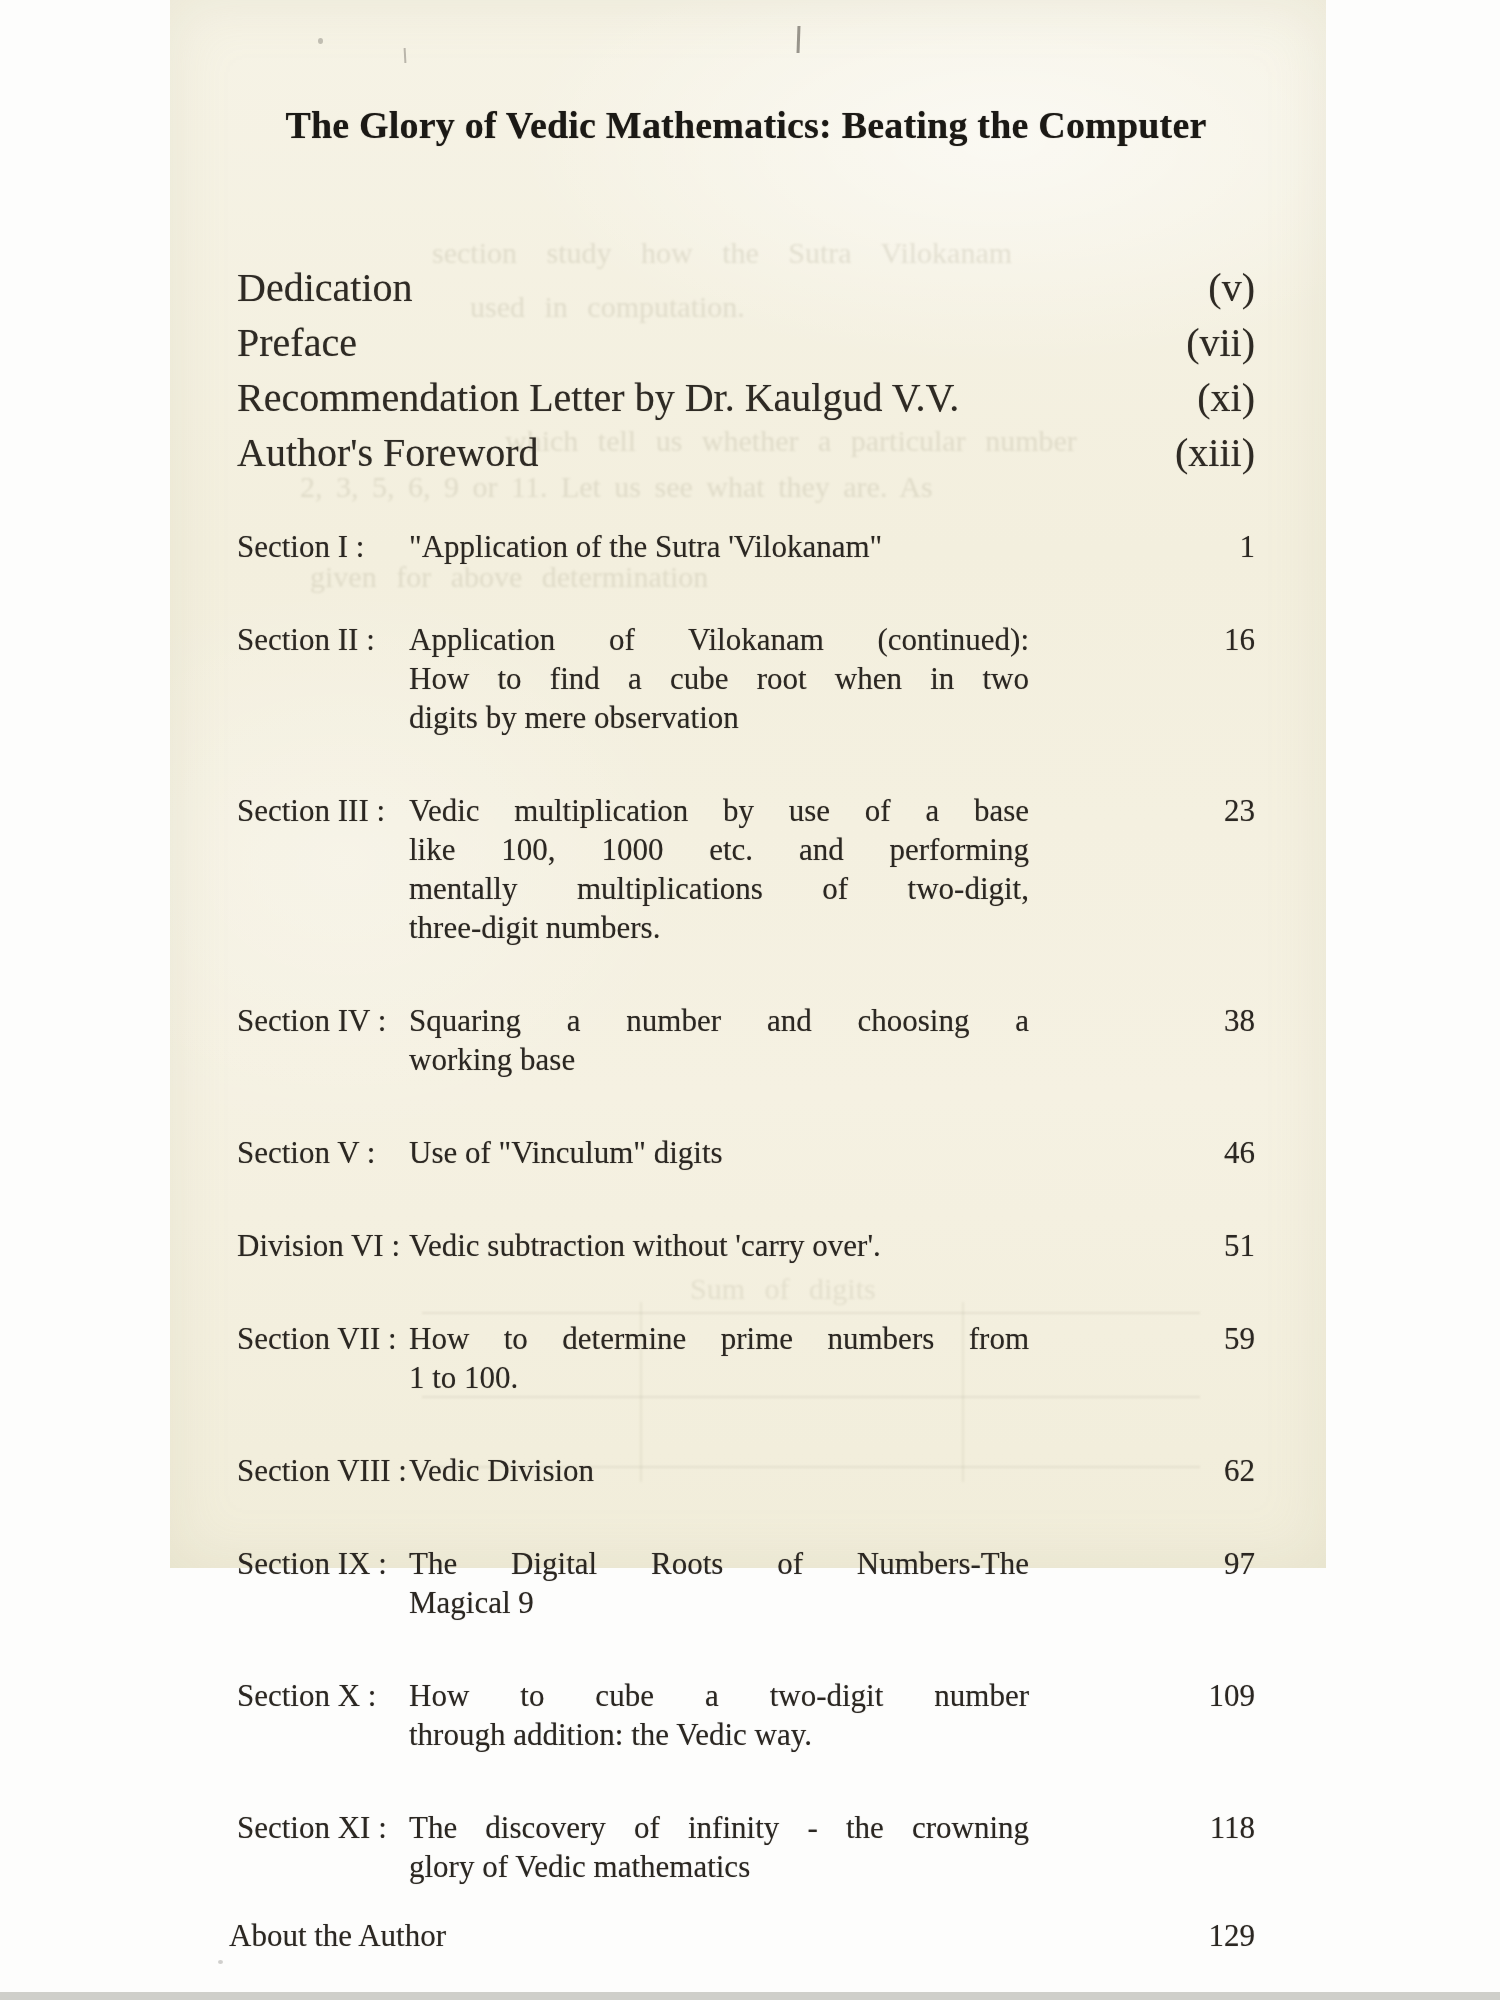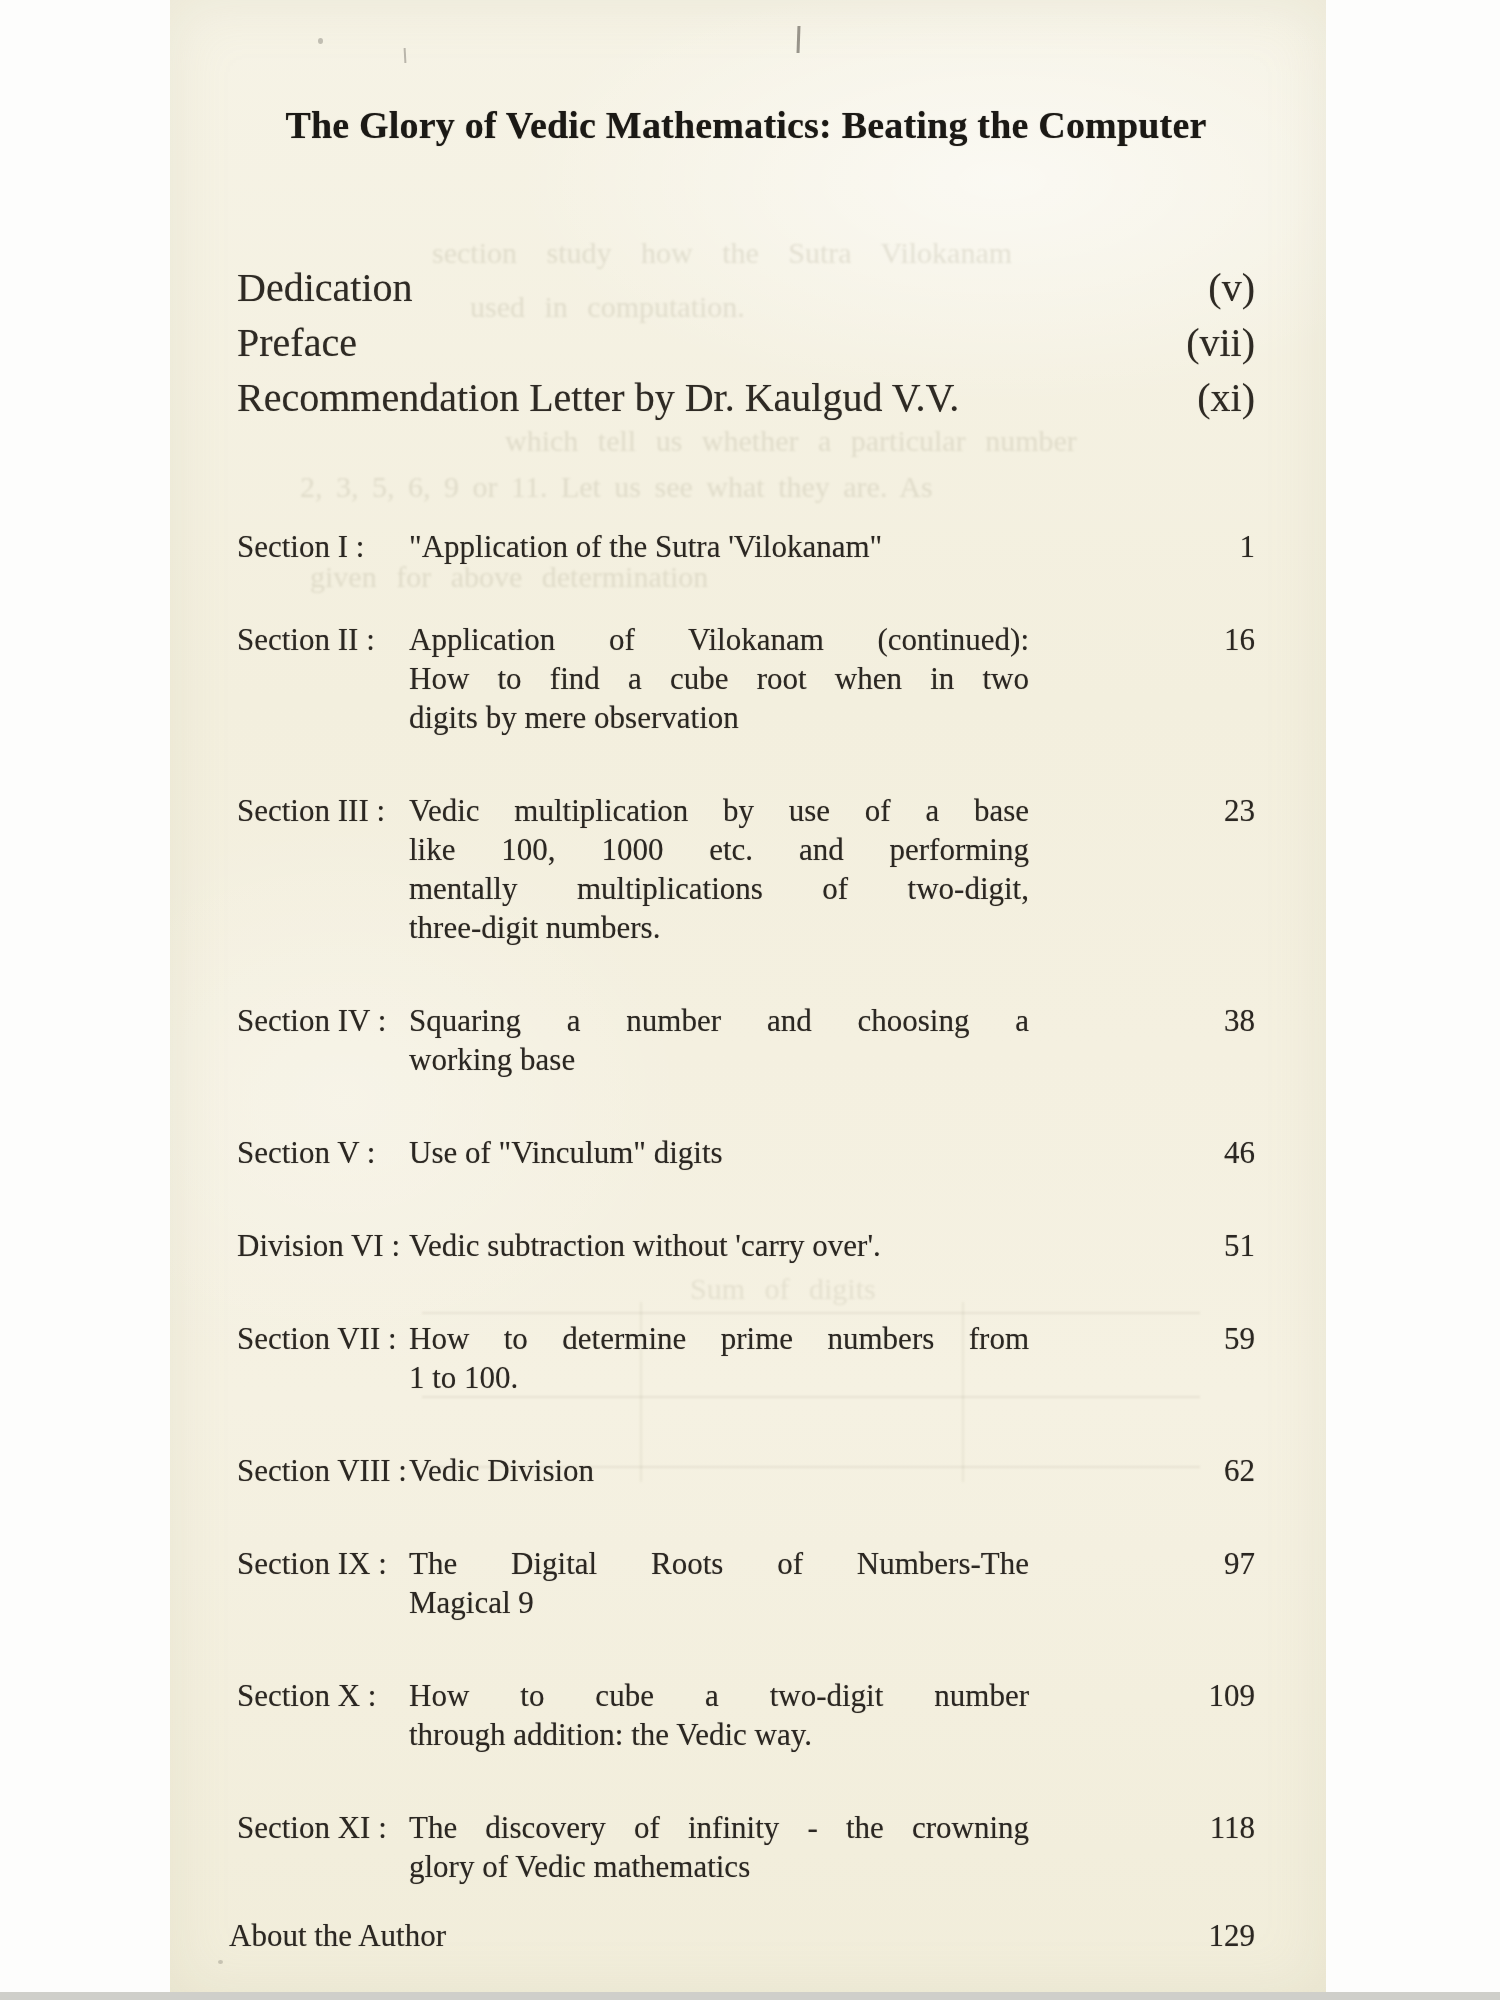--- a/index.html
+++ b/index.html
@@ -5,21 +5,21 @@
   html,body{margin:0;padding:0;}
   body{
     width:1500px;height:2000px;
     background:#fdfdfc;
     font-family:"Liberation Serif", serif;
     position:relative;overflow:hidden;
     color:#2b2722;
   }
   
   .scan-page{
-    position:absolute;left:170px;top:0;width:1156px;height:2000px;
+    position:absolute;left:170px;top:0;width:1156px;height:1568px;
     background:
       radial-gradient(ellipse 700px 320px at 72% 9%, rgba(255,255,255,0.55), rgba(255,255,255,0) 70%),
       radial-gradient(ellipse 500px 400px at 15% 55%, rgba(255,255,255,0.25), rgba(255,255,255,0) 70%),
       linear-gradient(180deg,#f6f3e6 0%,#f3efde 35%,#f5f1e2 70%,#f1edda 100%);
     box-shadow:inset 0 0 60px rgba(185,175,140,0.18);
   }
   .bottom-strip{
     position:absolute;left:0;bottom:0;width:1500px;height:8px;
     background:#cfcfca;
   }
@@ -121,20 +121,24 @@
   <div class="fm-row">
     <span class="fm-label">Preface</span>
     <span class="fm-page">(vii)</span>
   </div>
 
   <div class="fm-row">
     <span class="fm-label">Recommendation Letter by Dr. Kaulgud V.V.</span>
     <span class="fm-page">(xi)</span>
   </div>
 
+  <div class="fm-row">
+    <span class="fm-label">Author's Foreword</span>
+    <span class="fm-page">(xiii)</span>
+  </div>
 </div>
 
     <div class="sections">
   <div class="sec-row">
     <span class="sec-label">Section I :</span>
     <span class="sec-title">
             <div class="line">"Application of the Sutra 'Vilokanam"</div>
           </span>
     <span class="sec-page">1</span>
   </div>

